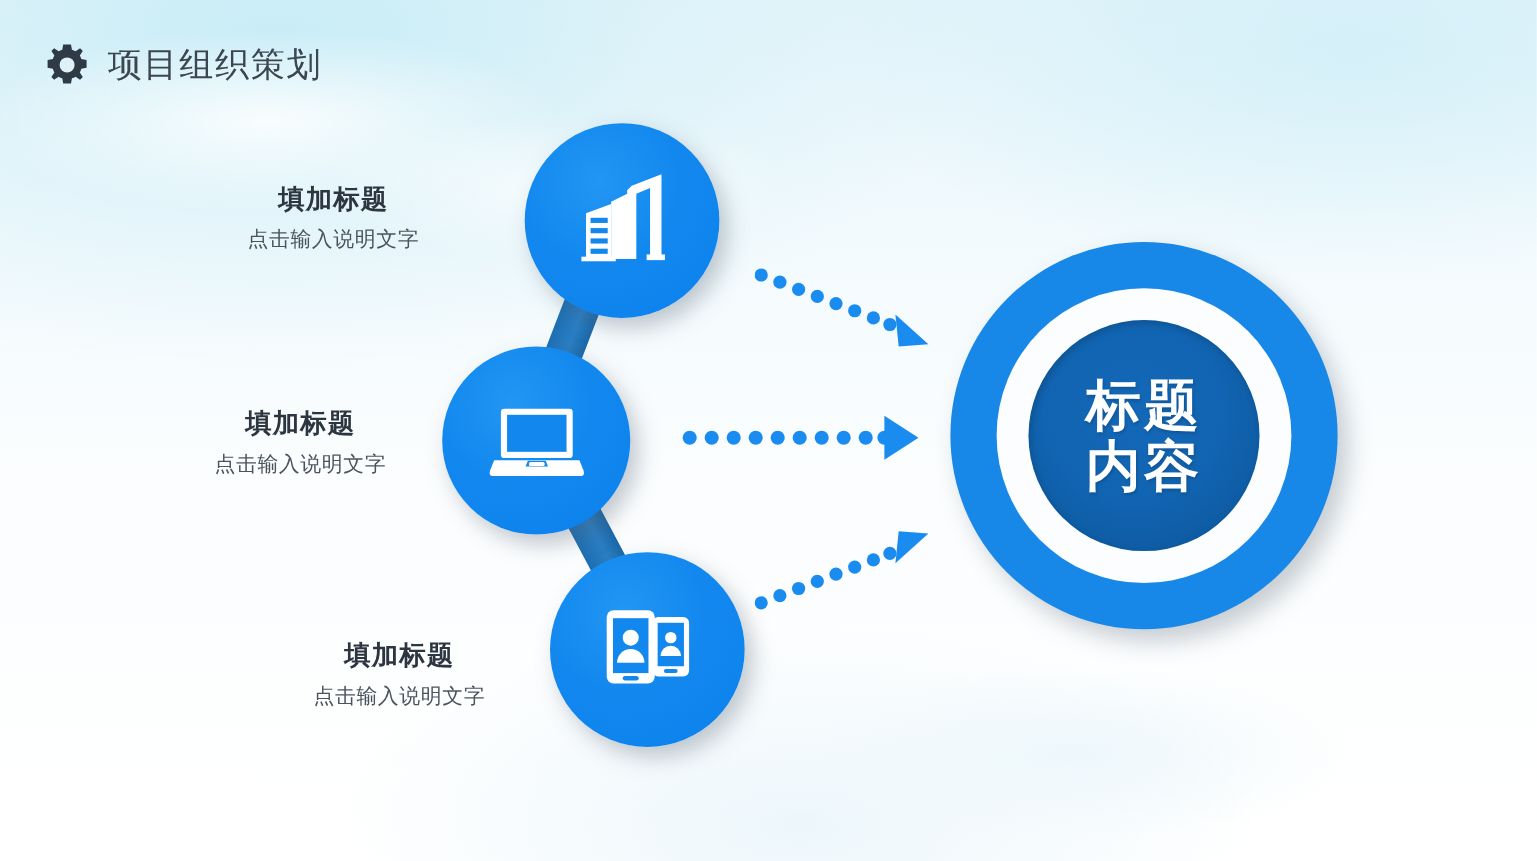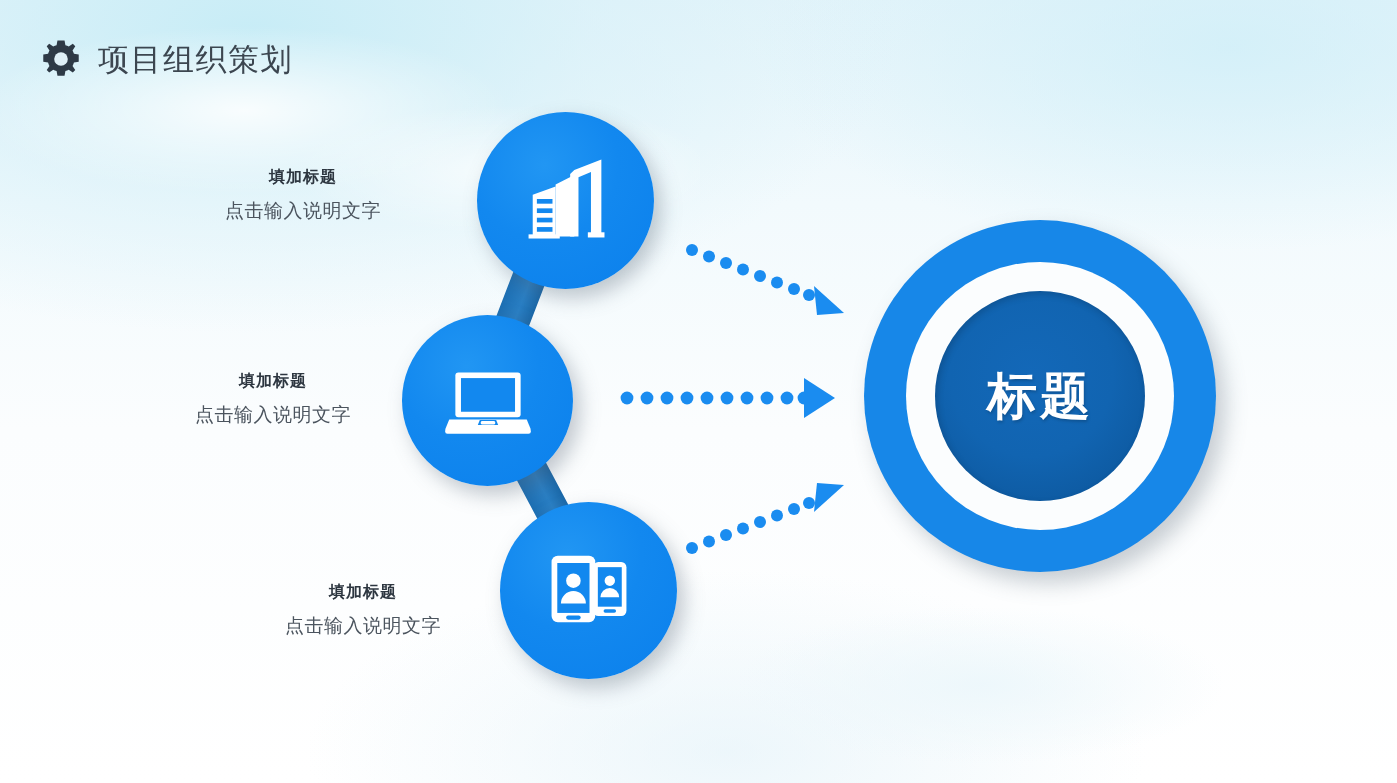--- a/index.html
+++ b/index.html
@@ -66,21 +66,21 @@
   }
 
   
   .step-text {
     position: absolute;
     text-align: center;
     z-index: 5;
     white-space: nowrap;
   }
   .step-title {
-    font-size: 16px;
+    font-size: 24px;
     font-weight: bold;
     color: #2d3640;
     font-family: "DejaVu Sans", "Liberation Sans", sans-serif;
     letter-spacing: 1px;
     line-height: 1.1;
   }
   .step-desc {
     margin-top: 14px;
     font-size: 19px;
     color: #4b545e;
@@ -305,17 +305,18 @@
   </div>
   <div id="text-3" class="step-text">
     <div class="step-title">填加标题</div>
     <div class="step-desc">点击输入说明文字</div>
   </div>
 
   <div id="target">
     <div id="target-gap">
       <div id="target-inner">
         <div class="target-line">标题</div>
+        <div class="target-line">内容</div>
       </div>
     </div>
   </div>
 
 </div>
 
 </body></html>

